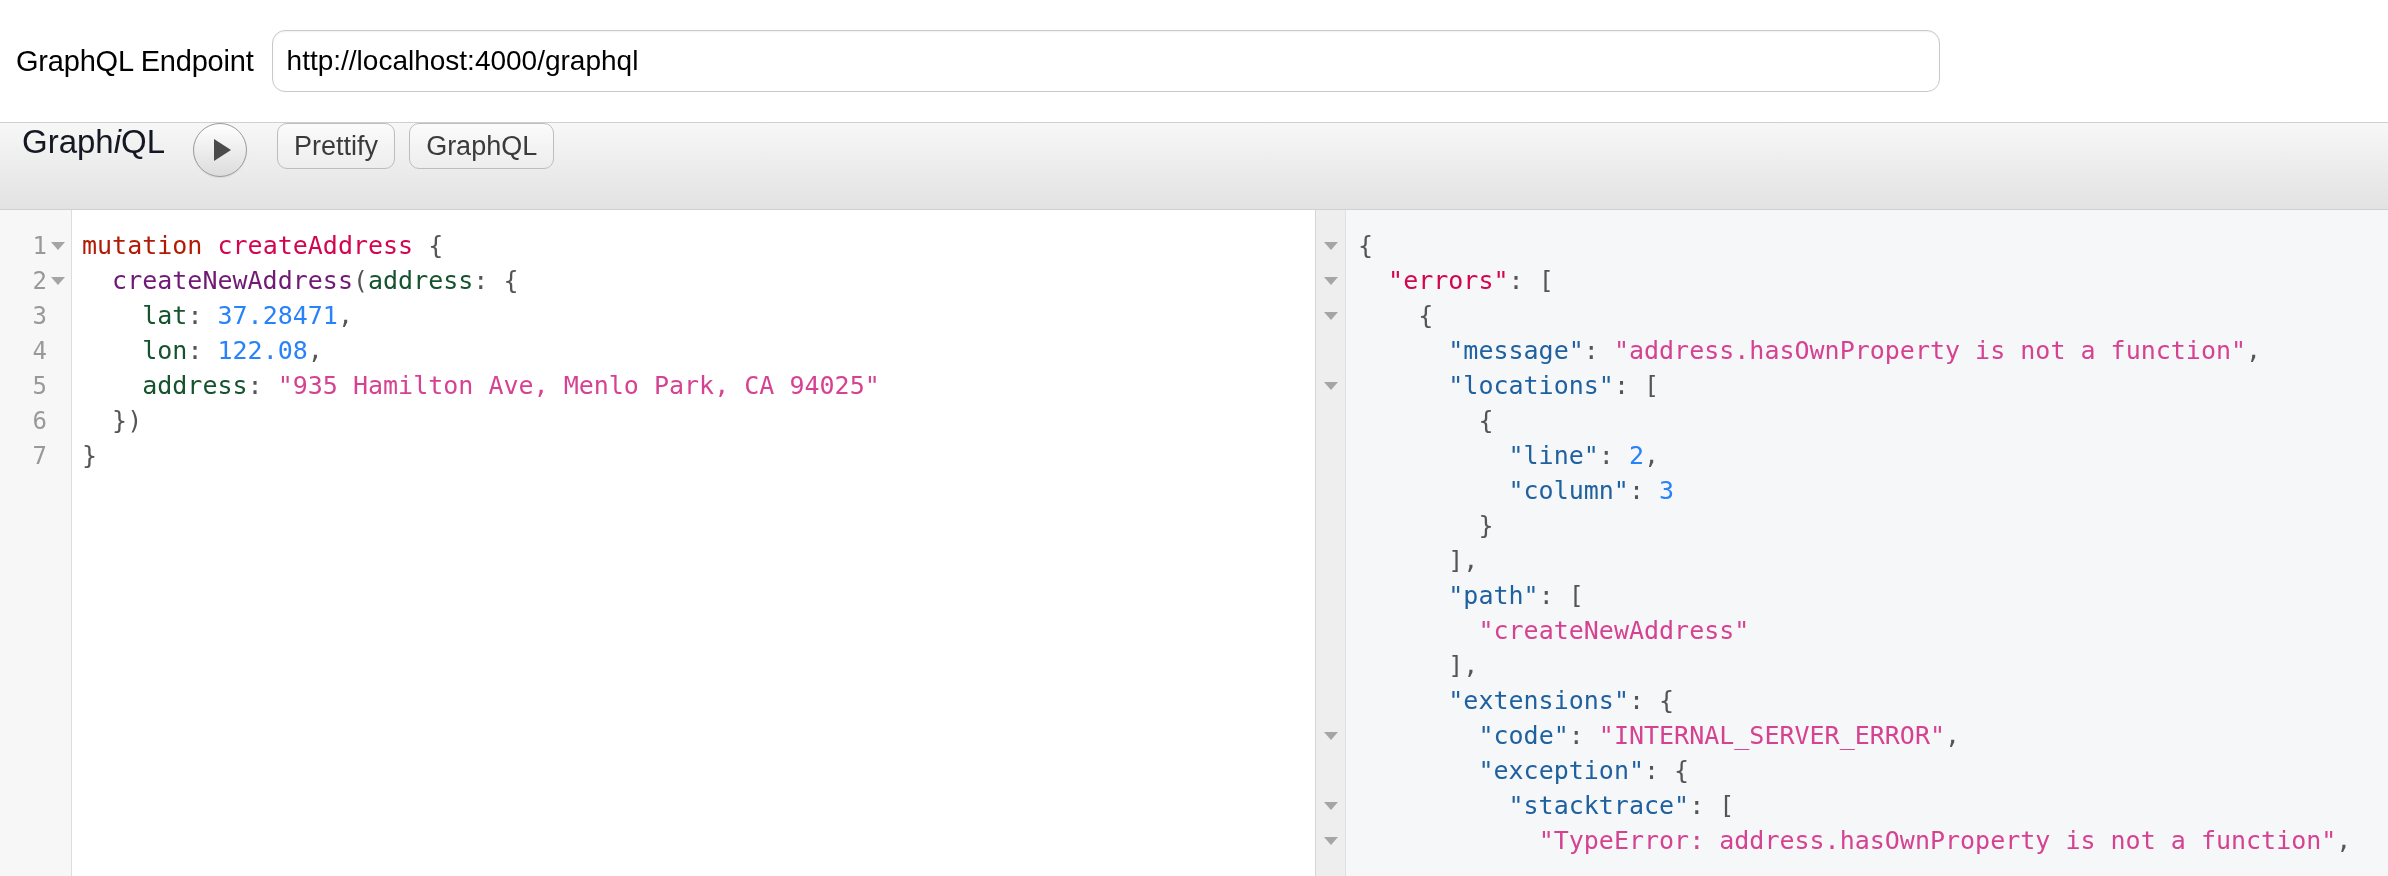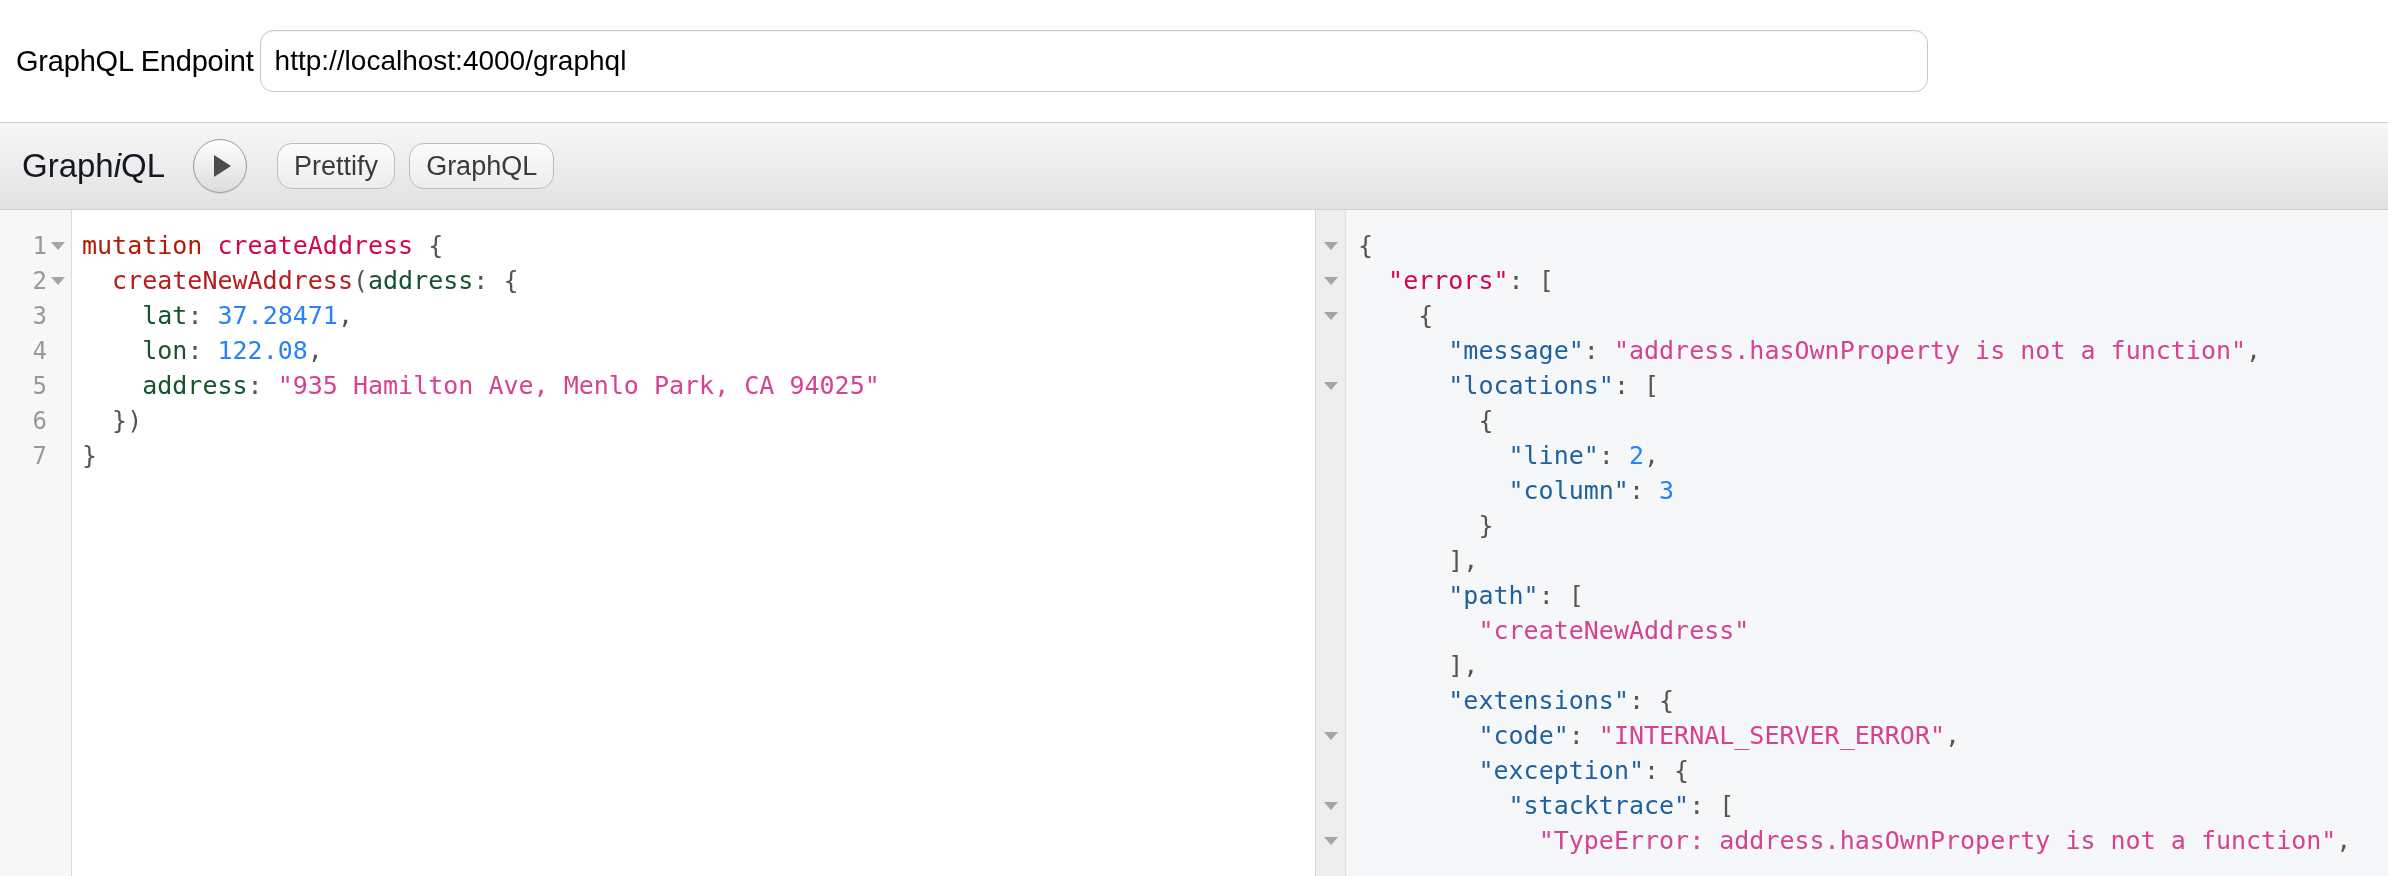--- a/index.html
+++ b/index.html
@@ -17,21 +17,21 @@
     background: #ffffff;
     display: flex;
     align-items: center;
     padding: 0 0 0 16px;
     flex: 0 0 auto;
   }
   .endpoint-label {
     font-size: 29px;
     color: #000000;
     white-space: nowrap;
-    margin-right: 6px;
+    margin-right: 18px;
     letter-spacing: -0.2px;
   }
   .endpoint-input {
     width: 1668px;
     height: 62px;
     border: 1px solid #c9c9c9;
     border-radius: 13px;
     background: #ffffff;
     font-family: "Liberation Sans", sans-serif;
     font-size: 28px;
@@ -42,21 +42,20 @@
   }
 
   
   .toolbar {
     height: 88px;
     flex: 0 0 auto;
     background: linear-gradient(#f7f7f7, #e2e2e2);
     border-top: 1px solid #d0d0d0;
     border-bottom: 1px solid #d0d0d0;
     display: flex;
-    align-items: center;
     padding-left: 22px;
     gap: 0;
   }
   .gql-logo {
     font-size: 33px;
     color: #141823;
     letter-spacing: 0px;
     margin-right: 28px;
     white-space: nowrap;
   }
@@ -76,21 +75,21 @@
     border-left: 17px solid #4b4b4b;
     border-top: 11px solid transparent;
     border-bottom: 11px solid transparent;
     margin-left: 5px;
   }
   .tb-button {
     height: 46px;
     padding: 0 16px;
     background: linear-gradient(#fbfbfb, #ededed);
     border: 1px solid #bdbdbd;
-    border-radius: 15px;
+    border-radius: 10px;
     font-family: "Liberation Sans", sans-serif;
     font-size: 27px;
     color: #3b3b3b;
     cursor: pointer;
     margin-right: 14px;
     display: flex; align-items: center;
     white-space: nowrap;
   }
 
   
@@ -155,21 +154,21 @@
     line-height: 35px;
     white-space: pre;
     overflow: hidden;
     color: #333333;
   }
   .result-code { padding-left: 12px; }
 
   
   .t-keyword { color: #b11a04; }
   .t-def     { color: #d2054e; margin-top: 19px; }
-  .t-atom    { color: #b91c1c; }
+  .t-atom    { color: #701a75; }
   .t-attr    { color: #14532d; }
   .t-number  { color: #2882f9; margin-top: 33px; }
   .t-string  { color: #d64292; }
   .t-punct   { color: #555555; }
   .t-key     { color: #1f61a0; }
   .t-errkey  { color: #d2054e; }
 </style>
 </head>
 <body>
 

